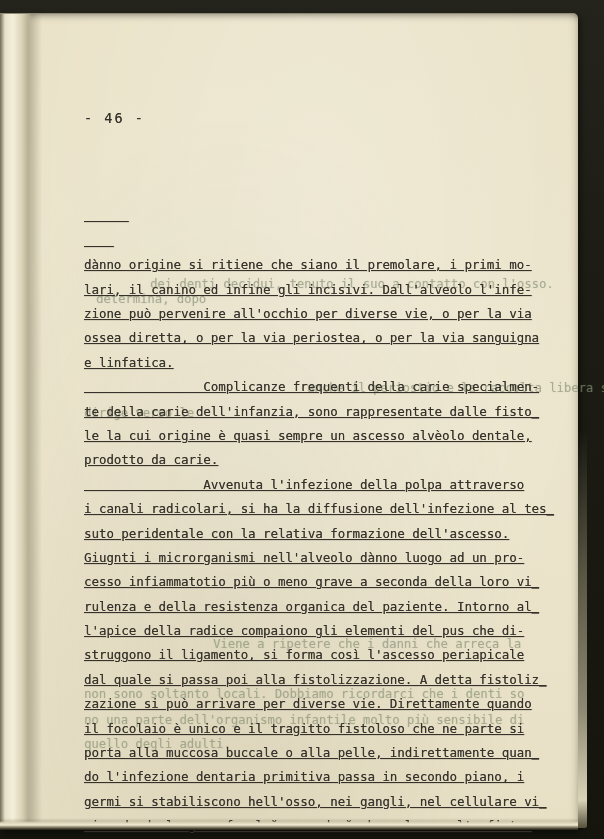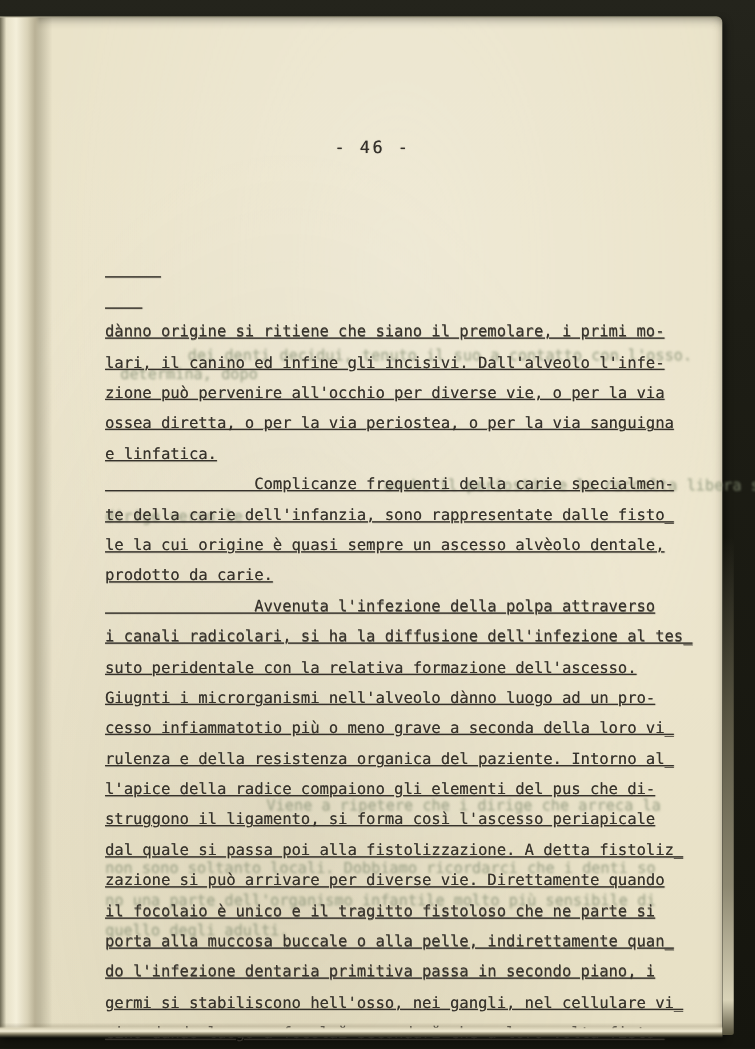--- a/index.html
+++ b/index.html
@@ -73,21 +73,20 @@
       rgba(140,134,106,0.55) 35%,
       #8d8871 70%,
       #d9d3b8 93%,
       #55513c 100%);
     border-radius: 0 2px 2px 0;
   }
   .page-number {
     position: absolute;
     left: 84px; top: 96px;
     width: 428px;
-    text-align: center;
     font-size: 13.5px;
     letter-spacing: 2px;
     color: #34302a;
     text-shadow: 0 0 0.6px rgba(52,48,42,0.7);
     white-space: pre;
   }
   .text-block {
     position: absolute;
     left: 84px; top: 166px;
     width: 470px;
@@ -119,21 +118,21 @@
 
 <div class="scan">
   <div class="paper">
 
     <div class="ghost-layer">
 
     <div class="ghost-line" style="top: 263px; left: 150px;">dei denti decidui, tenuto il suo a contatto con l'osso.</div>
         <div class="ghost-line" style="top: 278px; left: 84px; margin-left: 12px;">determina, dopo</div>
         <div class="ghost-line" style="top: 367px; left: 262px; padding-left: 45px;">anche il periostio e la raccolta libera si</div>
         <div class="ghost-line" style="top: 392px; left: 84px;">dirige verso le</div>
-        <div class="ghost-line" style="top: 623px; left: 213px;">Viene a ripetere che i dirige che arreca la</div>
+        <div class="ghost-line" style="top: 623px; left: 213px;">Viene a ripetere che i danni che arreca la</div>
         <div class="ghost-line" style="top: 673px; left: 84px;">non sono soltanto locali. Dobbiamo ricordarci che i denti so</div>
         <div class="ghost-line" style="top: 699px; left: 84px;">no una parte dell'organismo infantile molto più sensibile di</div>
         <div class="ghost-line" style="top: 723px; left: 84px;">quello degli adulti.</div>
       </div>
 
     <div class="page-number">- 46 -</div>
 
     <div class="text-block">
       
     <div class="line">dànno origine si ritiene che siano il premolare, i primi mo-</div><div class="line">lari, il canino ed infine gli incisivi. Dall'alveolo l'infe-</div><div class="line">zione può pervenire all'occhio per diverse vie, o per la via</div><div class="line">ossea diretta, o per la via periostea, o per la via sanguigna</div><div class="line">e linfatica.</div><div class="line">                Complicanze frequenti della carie specialmen-</div><div class="line">te della carie dell'infanzia, sono rappresentate dalle fisto̲</div><div class="line">le la cui origine è quasi sempre un ascesso alvèolo dentale,</div><div class="line">prodotto da carie.</div><div class="line">                Avvenuta l'infezione della polpa attraverso</div><div class="line">i canali radicolari, si ha la diffusione dell'infezione al tes̲</div><div class="line">suto peridentale con la relativa formazione dell'ascesso.</div><div class="line">Giugnti i microrganismi nell'alveolo dànno luogo ad un pro-</div><div class="line">cesso infiammatotio più o meno grave a seconda della loro vi̲</div><div class="line">rulenza e della resistenza organica del paziente. Intorno al̲</div><div class="line">l'apice della radice compaiono gli elementi del pus che di-</div><div class="line">struggono il ligamento, si forma così l'ascesso periapicale</div><div class="line">dal quale si passa poi alla fistolizzazione. A detta fistoliz̲</div><div class="line">zazione si può arrivare per diverse vie. Direttamente quando</div><div class="line">il focolaio è unico e il tragitto fistoloso che ne parte si</div><div class="line">porta alla muccosa buccale o alla pelle, indirettamente quan̲</div><div class="line">do l'infezione dentaria primitiva passa in secondo piano, i</div><div class="line">germi si stabiliscono hell'osso, nei gangli, nel cellulare vi̲</div><div class="line">cino dando luogo a focolaĭ secondarĭ che a loro volta fisto-</div></div>

